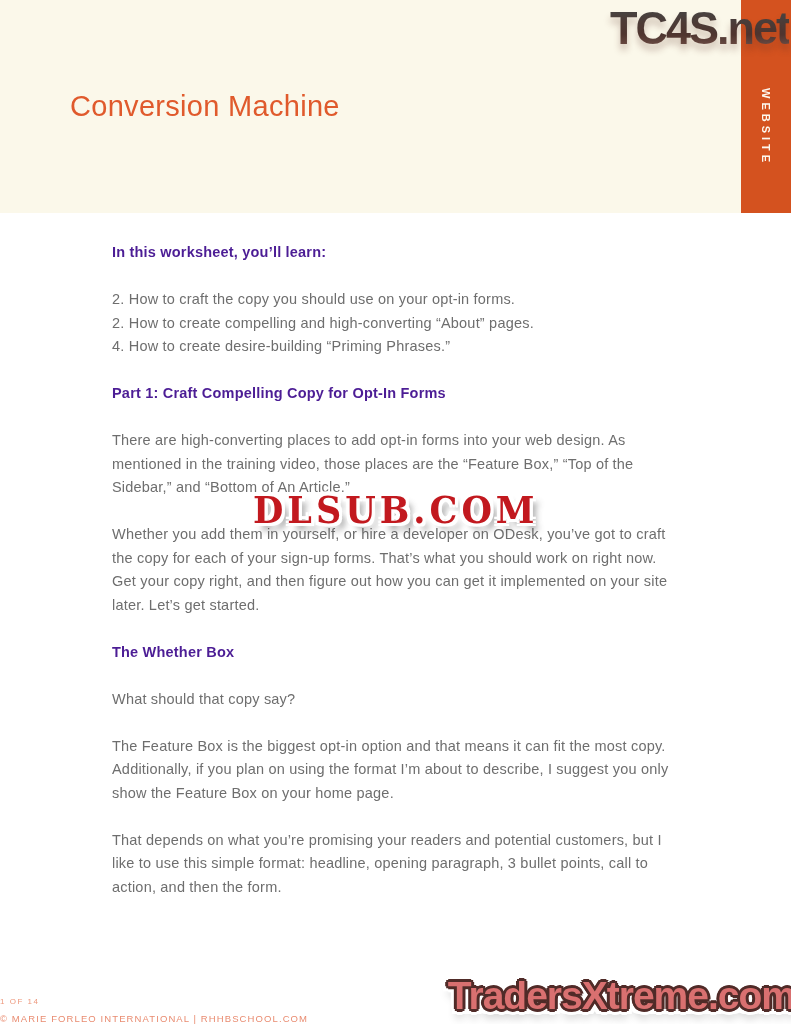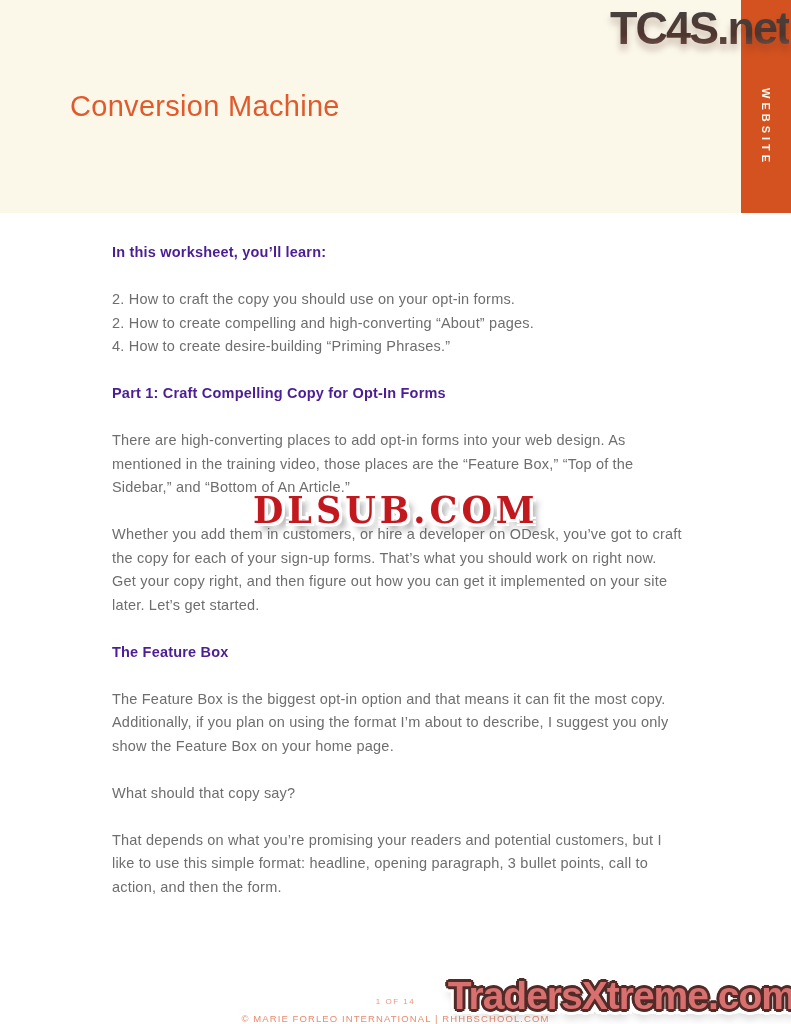--- a/index.html
+++ b/index.html
@@ -106,21 +106,20 @@
   }
   .body-copy .block { margin-bottom: 23.5px; }
   .body-copy .bh { font-weight: bold; color: #4c1d95; }
   .list p { margin: 0; }
   
   .footer {
     position: absolute;
     left: 0; bottom: 0;
     width: 791px;
     z-index: 5;
-    text-align: center;
   }
   .page-num {
     font-size: 8px;
     letter-spacing: 1.5px;
     color: #ED987D;
     margin-bottom: 7px;
   }
   .copyright {
     font-size: 9.5px;
     letter-spacing: 1.1px;
@@ -148,27 +147,27 @@
     <div class="block list">
       <p>2. How to craft the copy you should use on your opt-in forms.</p>
       <p>2. How to create compelling and high-converting “About” pages.</p>
       <p>4. How to create desire-building “Priming Phrases.”</p>
     </div>
 
     <p class="block bh">Part 1: Craft Compelling Copy for Opt-In Forms</p>
 
     <p class="block">There are high-converting places to add opt-in forms into your web design. As mentioned in the training video, those places are the “Feature Box,” “Top of the Sidebar,” and “Bottom of An Article.”</p>
 
-    <p class="block">Whether you add them in customers, or hire a developer on ODesk, you’ve got to craft the copy for each of your sign-up forms. That’s what you should work on right now. Get your copy right, and then figure out how you can get it implemented on your site later. Let’s get started.</p>
+    <p class="block">Whether you add them in yourself, or hire a developer on ODesk, you’ve got to craft the copy for each of your sign-up forms. That’s what you should work on right now. Get your copy right, and then figure out how you can get it implemented on your site later. Let’s get started.</p>
 
-    <p class="block bh">The Feature Box</p>
+    <p class="block bh">The Whether Box</p>
+
+    <p class="block">What should that copy say?</p>
 
     <p class="block">The Feature Box is the biggest opt-in option and that means it can fit the most copy. Additionally, if you plan on using the format I’m about to describe, I suggest you only show the Feature Box on your home page.</p>
-
-    <p class="block">What should that copy say?</p>
 
     <p class="block">That depends on what you’re promising your readers and potential customers, but I like to use this simple format: headline, opening paragraph, 3 bullet points, call to action, and then the form.</p>
   </div>
 
   <div class="wm-mid">DLSUB.COM</div>
 
   <div class="footer">
     <div class="page-num">1 OF 14</div>
     <div class="copyright">© MARIE FORLEO INTERNATIONAL | RHHBSCHOOL.COM</div>
   </div>

